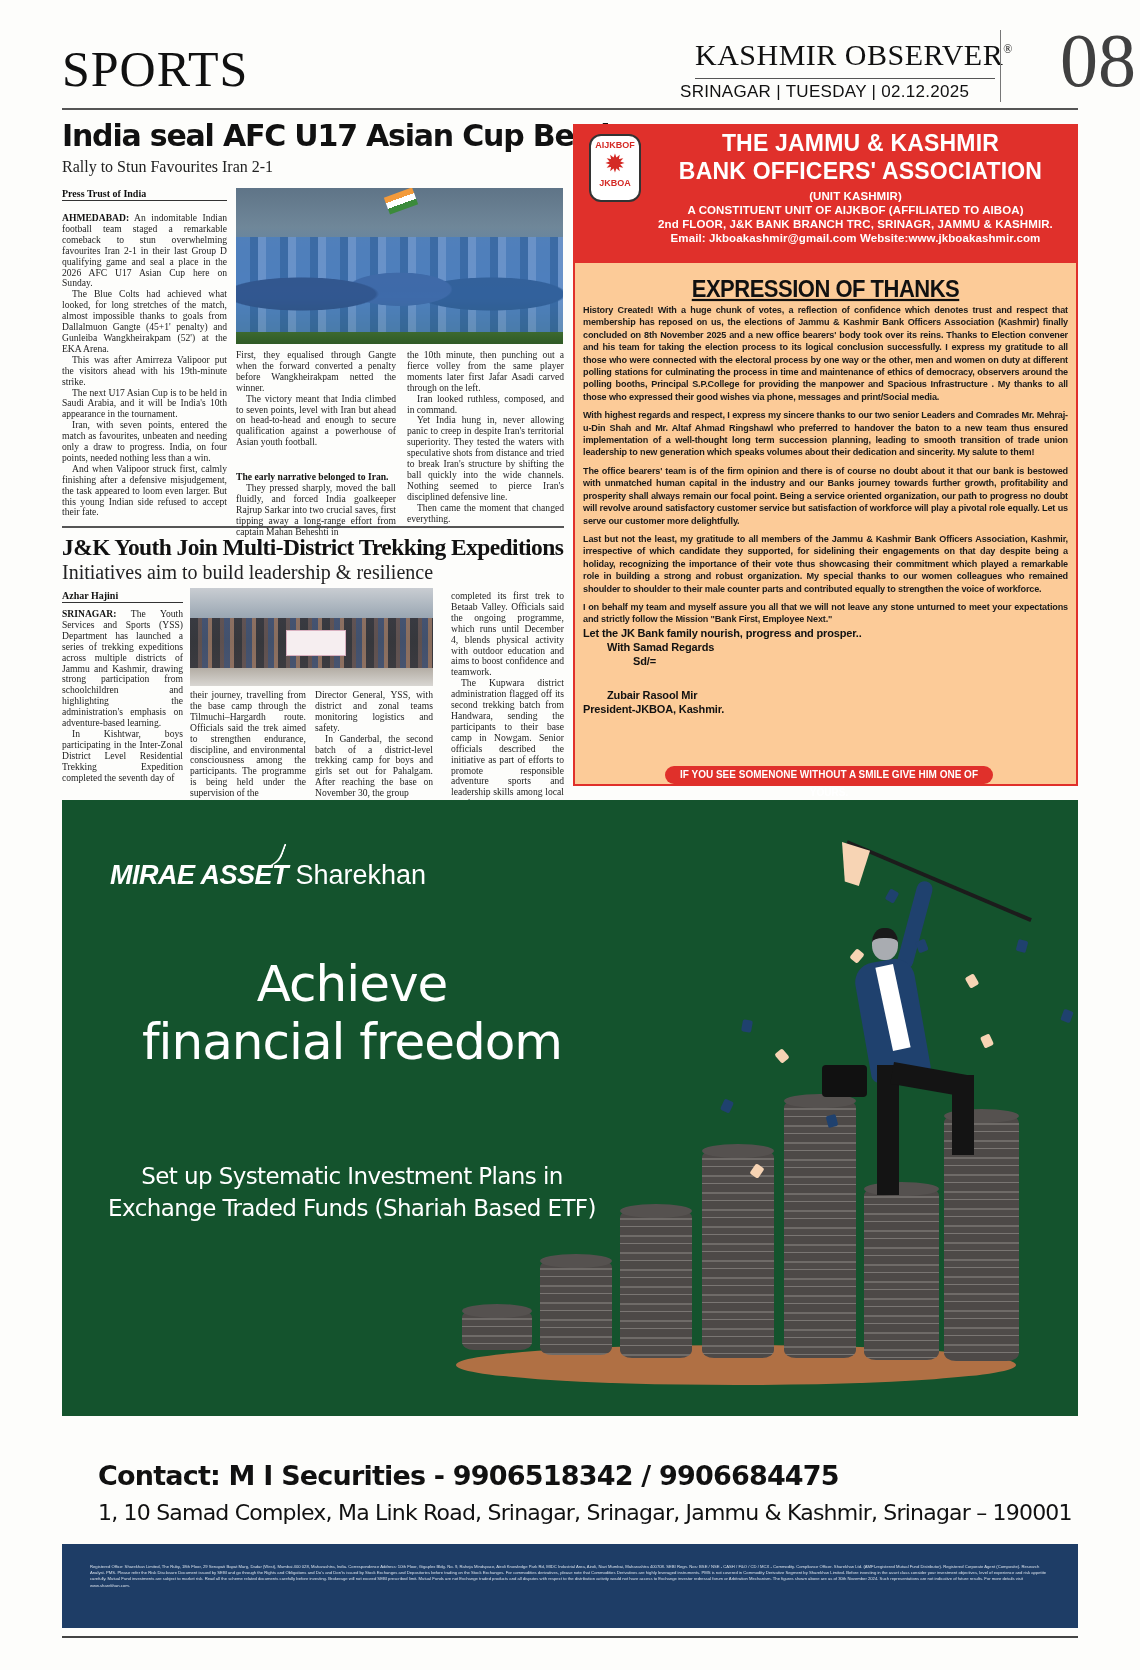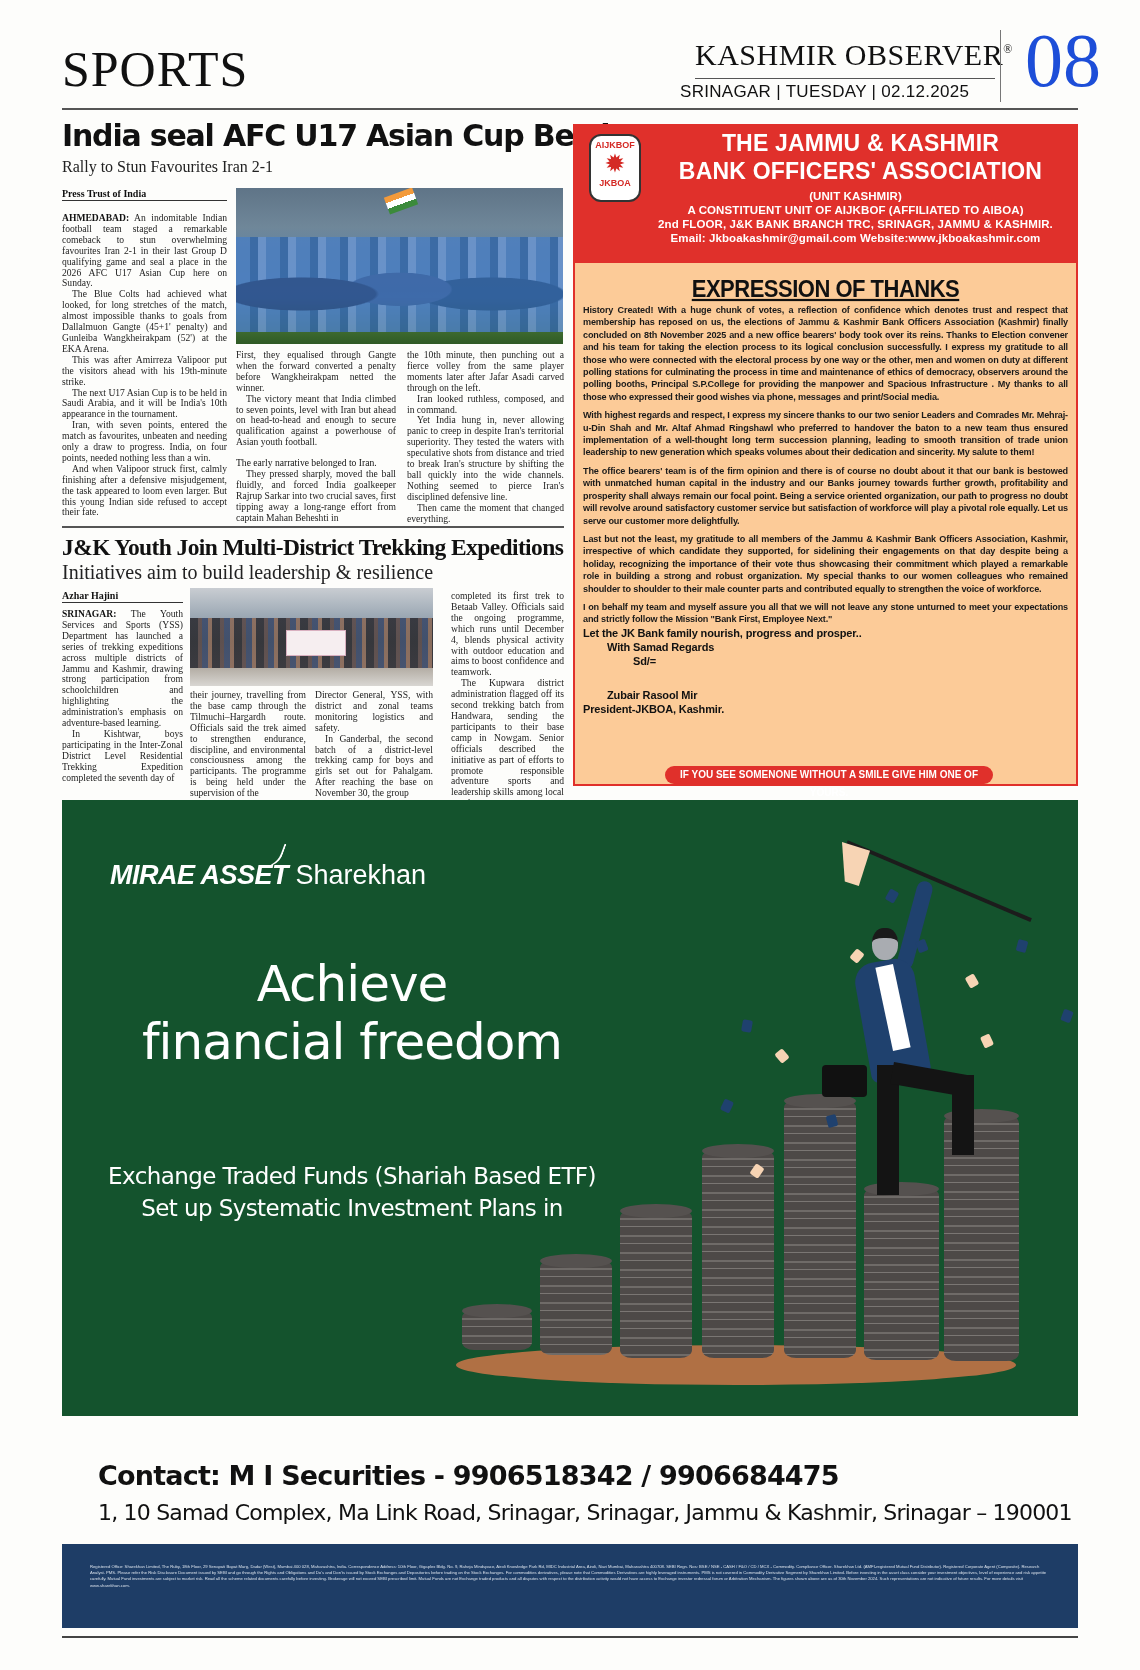--- a/index.html
+++ b/index.html
@@ -6,32 +6,32 @@
   body { width: 1140px; height: 1670px; background: #fdfdfb; font-family: "DejaVu Serif", serif; color: #1a1a1a; position: relative; overflow: hidden; }
   .abs { position: absolute; }
 
   
   .section-title { left: 62px; top: 40px; font-family: "Liberation Serif", serif; font-size: 50px; letter-spacing: 1px; color: #111; }
   .paper-name { left: 695px; top: 38px; font-family: "Liberation Serif", serif; font-size: 30px; letter-spacing: 0.5px; color: #111; }
   .paper-name sup { font-size: 12px; vertical-align: top; position: relative; top: 4px; }
   .masthead-rule-small { left: 695px; top: 78px; width: 300px; height: 1px; background: #555; }
   .paper-dateline { left: 680px; top: 82px; font-family: "Liberation Sans", sans-serif; font-size: 17px; color: #111; letter-spacing: 0.3px; }
   .page-vsep { left: 1000px; top: 30px; width: 1px; height: 72px; background: #777; }
-  .page-number { left: 1025px; top: 22px; font-family: "Liberation Serif", serif; font-size: 76px; line-height: 1; color: #1d4ed8; }
+  .page-number { left: 1060px; top: 22px; font-family: "Liberation Serif", serif; font-size: 76px; line-height: 1; color: #404040; }
   .top-rule { left: 62px; top: 108px; width: 1016px; height: 2px; background: #555; }
 
   
   .a1-headline { left: 62px; top: 118px; font-family: "DejaVu Sans", sans-serif; font-weight: bold; font-size: 30px; letter-spacing: -1.2px; color: #111; white-space: nowrap; }
   .a1-subhead { left: 62px; top: 158px; font-family: "Liberation Serif", serif; font-size: 16px; color: #222; }
   .byline { font-family: "Liberation Serif", serif; font-weight: bold; font-size: 10px; color: #111; border-bottom: 1px solid #333; padding-bottom: 1px; }
   .col { font-family: "Liberation Serif", serif; font-size: 9.6px; line-height: 10.9px; text-align: justify; color: #222; }
   .col p { text-indent: 10px; }
   .col p.first { text-indent: 0; }
   .col b { color: #111; }
-  .col .inhead { font-weight: normal; text-indent: 0; margin-top: 10px; color: #111; }
+  .col .inhead { font-weight: bold; text-indent: 0; margin-top: 24px; color: #111; }
 
   .a1-photo { left: 236px; top: 188px; width: 327px; height: 156px; background: linear-gradient(180deg, #5f7487 0%, #6f8799 25%, #5e83a8 50%, #5a88b8 70%, #3d6a2f 92%, #2f5a25 100%); overflow: hidden; }
   .a1-photo .crowd { position: absolute; left: 0; right: 0; bottom: 12px; height: 95px; background: radial-gradient(ellipse at 20% 60%, #2b4f8a 0 20%, transparent 21%), radial-gradient(ellipse at 50% 55%, #3a66a8 0 22%, transparent 23%), radial-gradient(ellipse at 78% 60%, #2c5b98 0 20%, transparent 21%), repeating-linear-gradient(90deg, #4c7fc0 0 14px, #3567a6 14px 22px, #6b95cf 22px 30px); opacity: 0.85; }
   .a1-photo .flag { position: absolute; left: 150px; top: 4px; width: 30px; height: 18px; background: linear-gradient(180deg,#f39a3a 0 33%, #ffffff 33% 66%, #3b8a3b 66%); transform: rotate(-20deg); }
 
   .a-rule { height: 2px; background: #555; }
 
   
   .a2-headline { left: 62px; top: 534px; font-family: "Liberation Serif", serif; font-weight: bold; font-size: 23.5px; letter-spacing: -0.6px; color: #111; white-space: nowrap; }
   .a2-subhead { left: 62px; top: 561px; font-family: "Liberation Serif", serif; font-size: 20px; color: #222; }
@@ -114,21 +114,21 @@
   <div class="flag"></div>
 </div>
 
 <div class="abs col" style="left:236px; top:350px; width:160px;">
   <p class="first">First, they equalised through Gangte when the forward converted a penalty before Wangkheirakpam netted the winner.</p>
   <p>The victory meant that India climbed to seven points, level with Iran but ahead on head-to-head and enough to secure qualification against a powerhouse of Asian youth football.</p>
   <p class="inhead">The early narrative belonged to Iran.</p>
   <p>They pressed sharply, moved the ball fluidly, and forced India goalkeeper Rajrup Sarkar into two crucial saves, first tipping away a long-range effort from captain Mahan Beheshti in</p>
 </div>
 <div class="abs col" style="left:407px; top:350px; width:157px;">
-  <p class="first">the 10th minute, then punching out a fierce volley from the same player moments later after Jafar Asadi carved through on the left.</p>
+  <p class="first">the 10th minute, then punching out a fierce volley from the same player moments later first Jafar Asadi carved through on the left.</p>
   <p>Iran looked ruthless, composed, and in command.</p>
   <p>Yet India hung in, never allowing panic to creep in despite Iran's territorial superiority. They tested the waters with speculative shots from distance and tried to break Iran's structure by shifting the ball quickly into the wide channels. Nothing seemed to pierce Iran's disciplined defensive line.</p>
   <p>Then came the moment that changed everything.</p>
 </div>
 
 <div class="abs a-rule" style="left:62px; top:526px; width:502px;"></div>
 
 <div class="abs a2-headline">J&amp;K Youth Join Multi-District Trekking Expeditions</div>
 <div class="abs a2-subhead">Initiatives aim to build leadership &amp; resilience</div>
 
@@ -194,22 +194,22 @@
 <div class="abs mirae-ad">
   <div class="mirae-logo">
     <span class="m1">MIRAE ASSET</span>
     <span class="m2">Sharekhan</span>
   </div>
   <div class="mirae-swoosh"></div>
 
   <div class="mirae-h1" style="top:155px;">Achieve</div>
   <div class="mirae-h1" style="top:213px;">financial freedom</div>
   <div class="mirae-h2">
+    <div>Set up Systematic Investment Plans in</div>
     <div>Exchange Traded Funds (Shariah Based ETF)</div>
-    <div>Set up Systematic Investment Plans in</div>
   </div>
 
   <div class="coin-shadow"></div>
   <div class="stack" style="left:400px; top:510px; width:70px; height:40px;"></div>
   <div class="stack" style="left:478px; top:460px; width:72px; height:95px;"></div>
   <div class="stack" style="left:558px; top:410px; width:72px; height:148px;"></div>
   <div class="stack" style="left:640px; top:350px; width:72px; height:208px;"></div>
   <div class="stack" style="left:722px; top:300px; width:72px; height:258px;"></div>
   <div class="stack" style="left:802px; top:388px; width:75px; height:172px;"></div>
   <div class="stack" style="left:882px; top:315px; width:75px; height:246px;"></div>

